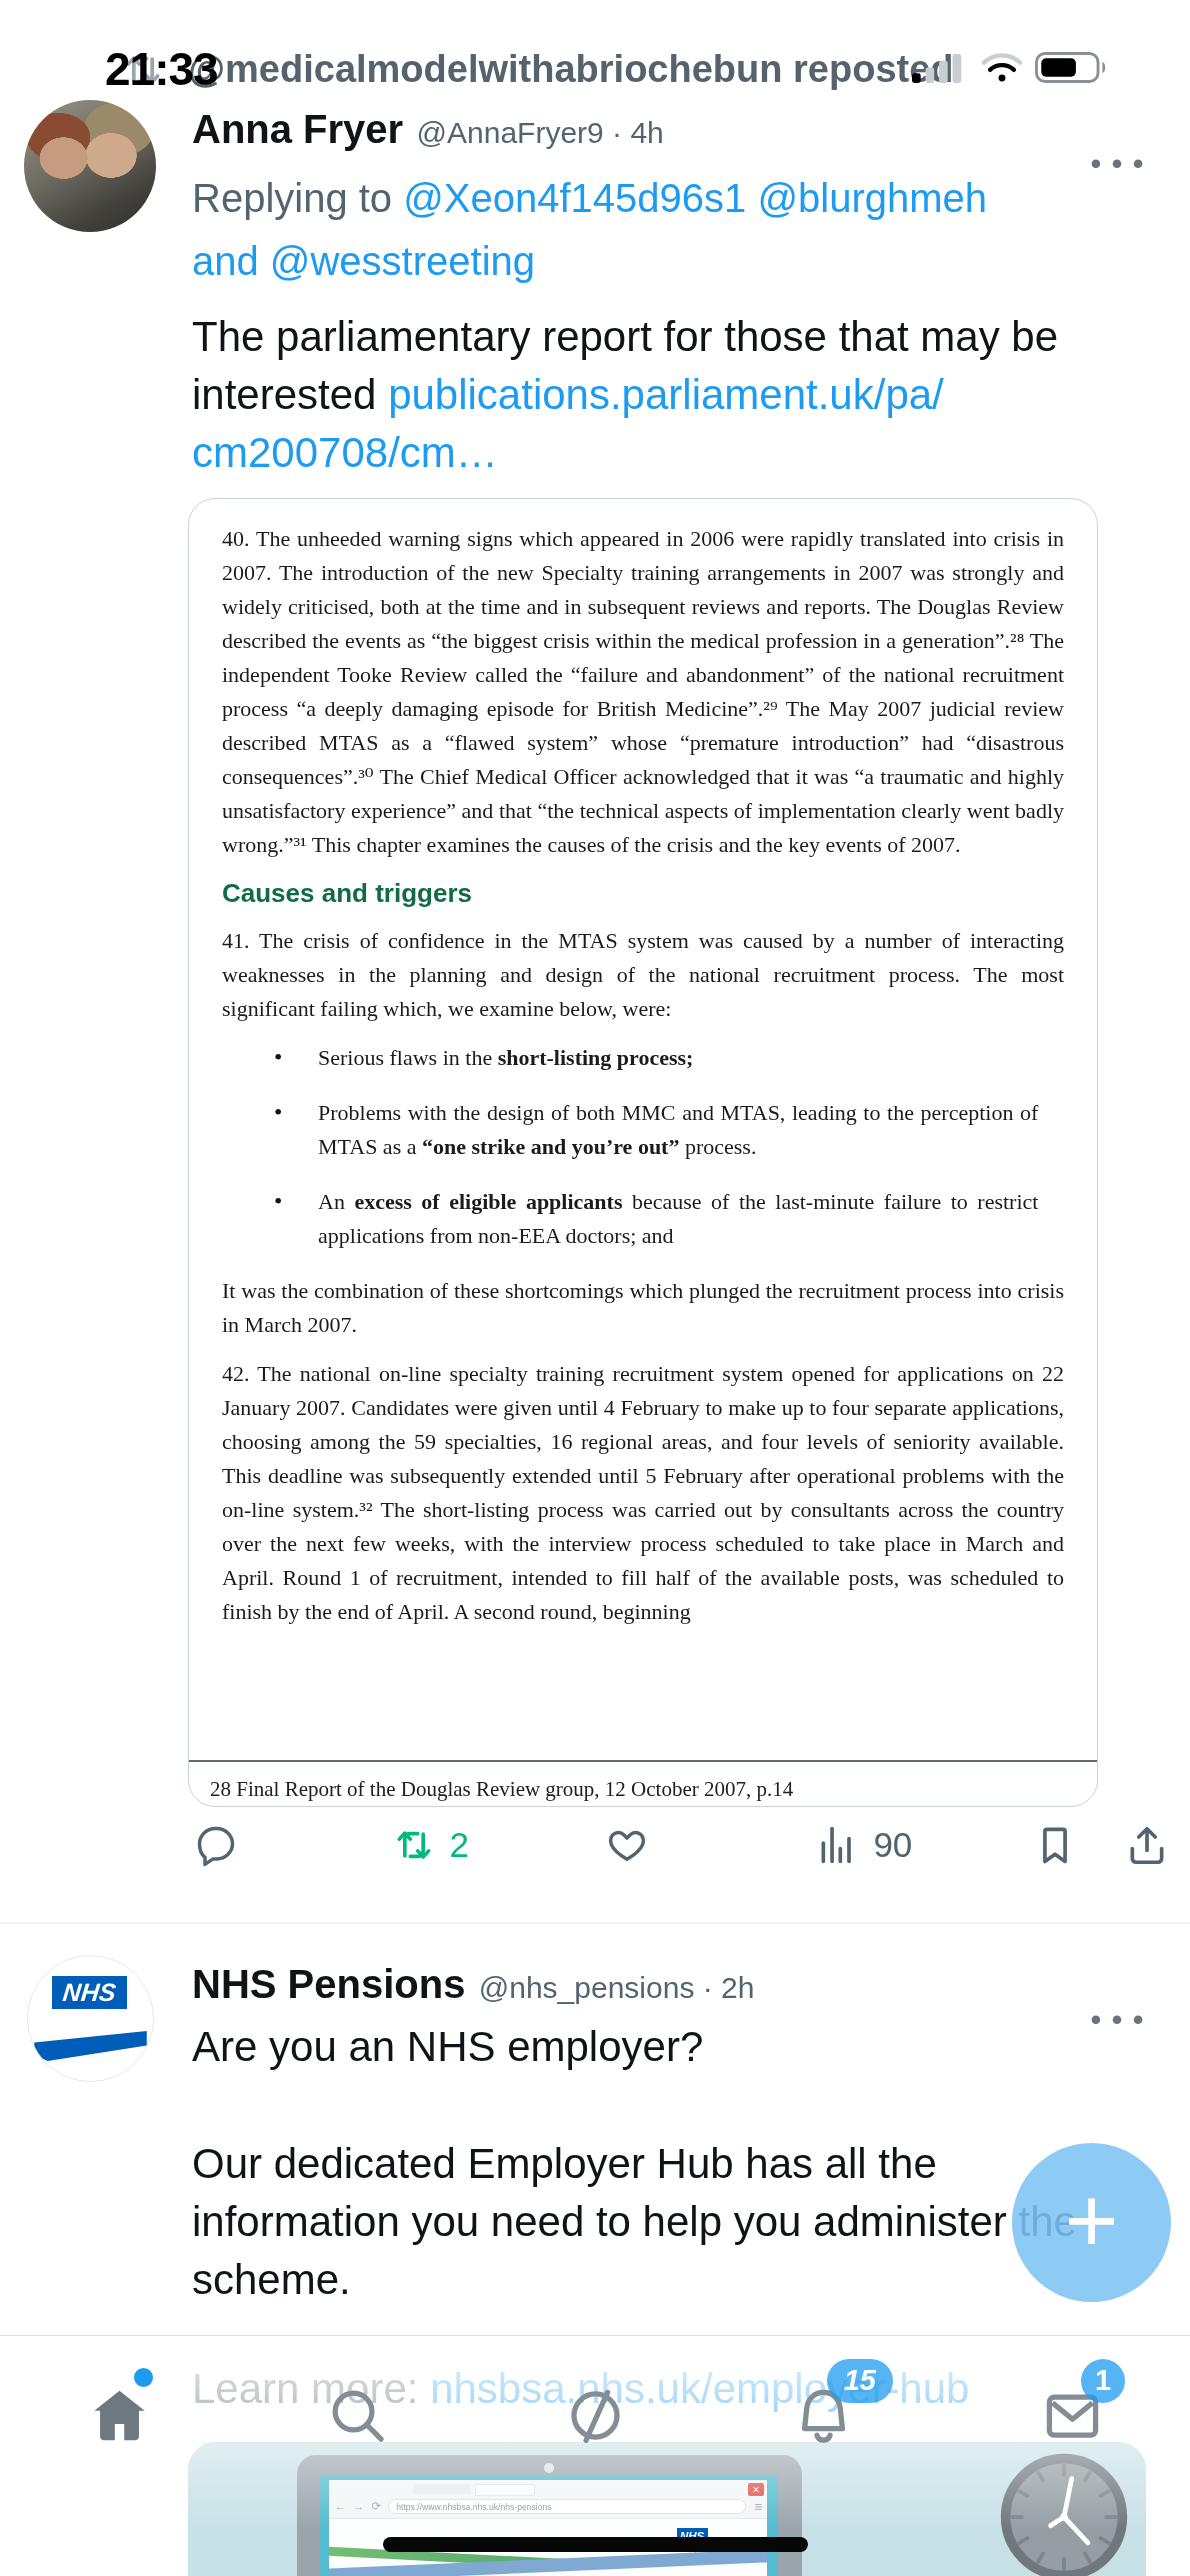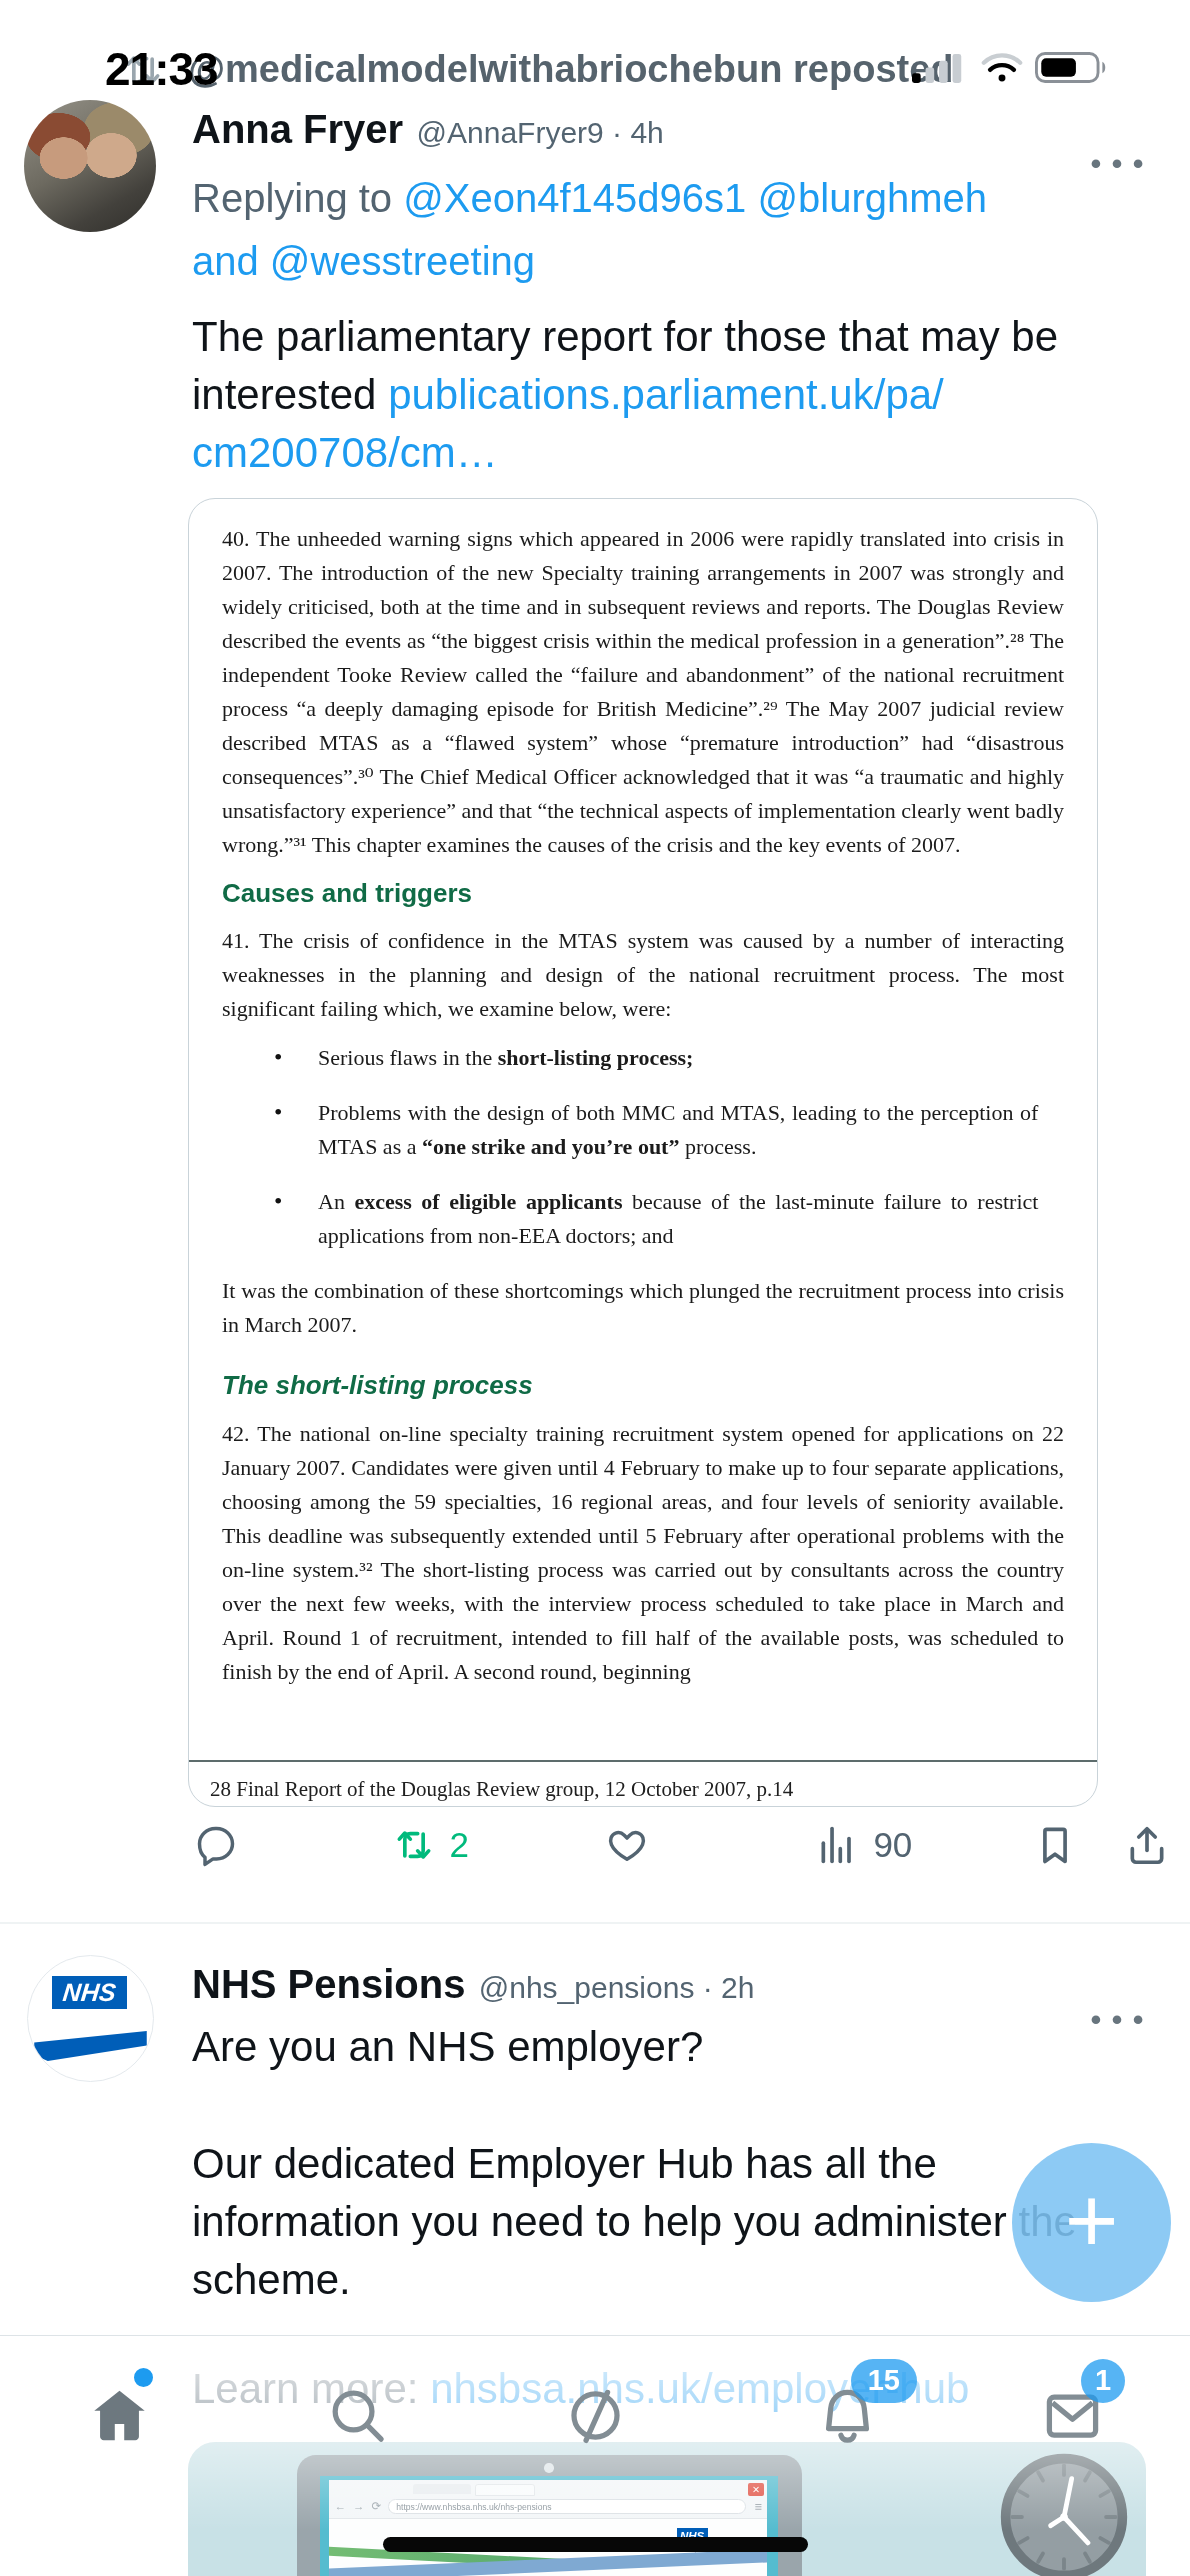--- a/index.html
+++ b/index.html
@@ -174,21 +174,20 @@
     <div class="doc">
       <p>40. The unheeded warning signs which appeared in 2006 were rapidly translated into crisis in 2007. The introduction of the new Specialty training arrangements in 2007 was strongly and widely criticised, both at the time and in subsequent reviews and reports. The Douglas Review described the events as “the biggest crisis within the medical profession in a generation”.²⁸ The independent Tooke Review called the “failure and abandonment” of the national recruitment process “a deeply damaging episode for British Medicine”.²⁹ The May 2007 judicial review described MTAS as a “flawed system” whose “premature introduction” had “disastrous consequences”.³⁰ The Chief Medical Officer acknowledged that it was “a traumatic and highly unsatisfactory experience” and that “the technical aspects of implementation clearly went badly wrong.”³¹ This chapter examines the causes of the crisis and the key events of 2007.</p>
       <div class="doc-h1">Causes and triggers</div>
       <p>41. The crisis of confidence in the MTAS system was caused by a number of interacting weaknesses in the planning and design of the national recruitment process. The most significant failing which, we examine below, were:</p>
       <ul class="doc-bullets">
         <li><span>Serious flaws in the </span><b>short-listing process;</b><span></span></li>
         <li><span>Problems with the design of both MMC and MTAS, leading to the perception of MTAS as a </span><b>“one strike and you’re out”</b><span> process.</span></li>
         <li><span>An </span><b>excess of eligible applicants</b><span> because of the last-minute failure to restrict applications from non-EEA doctors; and</span></li>
       </ul>
       <p>It was the combination of these shortcomings which plunged the recruitment process into crisis in March 2007.</p>
-      <div class="doc-h2">The short-listing process</div>
       <p>42. The national on-line specialty training recruitment system opened for applications on 22 January 2007. Candidates were given until 4 February to make up to four separate applications, choosing among the 59 specialties, 16 regional areas, and four levels of seniority available. This deadline was subsequently extended until 5 February after operational problems with the on-line system.³² The short-listing process was carried out by consultants across the country over the next few weeks, with the interview process scheduled to take place in March and April. Round 1 of recruitment, intended to fill half of the available posts, was scheduled to finish by the end of April. A second round, beginning</p>
     </div>
     <div class="doc-rule"></div>
     <div class="doc-footnote">28    Final Report of the Douglas Review group, 12 October 2007, p.14</div>
   </div>
 
   <div class="actions">
     <div class="action" style="left:5.8px;">
       <svg width="44" height="44" viewBox="0 0 24 24" fill="none" stroke="#536471" stroke-width="1.9" stroke-linejoin="round">
         <path d="M3 11.3C3 6.7 6.9 3 11.7 3h.6C17.1 3 21 6.7 21 11.3s-3.9 8.3-8.7 8.3h-1.9L6 22.6v-3.9C4.1 17.2 3 14.4 3 11.3z"></path>
@@ -324,21 +323,21 @@
         <circle cx="10.5" cy="10.5" r="7"></circle>
           <line x1="15.8" y1="15.8" x2="21" y2="21"></line>
       </svg>
     </div>
     <div class="tab" style="left:476px;">
       <svg width="63" height="63" viewBox="0 0 24 24" fill="none" stroke="#828d94" stroke-width="2" stroke-linecap="round">
         <circle cx="12" cy="12" r="8.2"></circle>
           <path d="M16.6 3.2 8.4 21.5"></path>
       </svg>
     </div>
-    <div class="tab" style="left:728px;">
+    <div class="tab" style="left:704px;font-style:italic;">
       <svg width="63" height="63" viewBox="0 0 24 24" fill="none" stroke="#828d94" stroke-width="2" stroke-linejoin="round">
         <path d="M12 3.2c-3.6 0-6.1 2.7-6.4 6.1L4.8 17h14.4l-.8-7.7c-.3-3.4-2.8-6.1-6.4-6.1z"></path>
         <path d="M9.5 19.5a2.6 2.6 0 0 0 5 0" stroke-linecap="round"></path>
       </svg>
       <div class="nav-badge" style="left:123px;top:5.8px;min-width:54px;height:44px;padding:0 5.8px;">15</div>
     </div>
     <div class="tab" style="left:953px;">
       <svg width="63" height="63" viewBox="0 0 24 24" fill="none" stroke="#828d94" stroke-width="2" stroke-linejoin="round">
         <rect x="3.2" y="5" width="17.6" height="14.5" rx="1.8"></rect>
           <path d="M4.4 7.2 12 13.4l7.6-6.2"></path>

